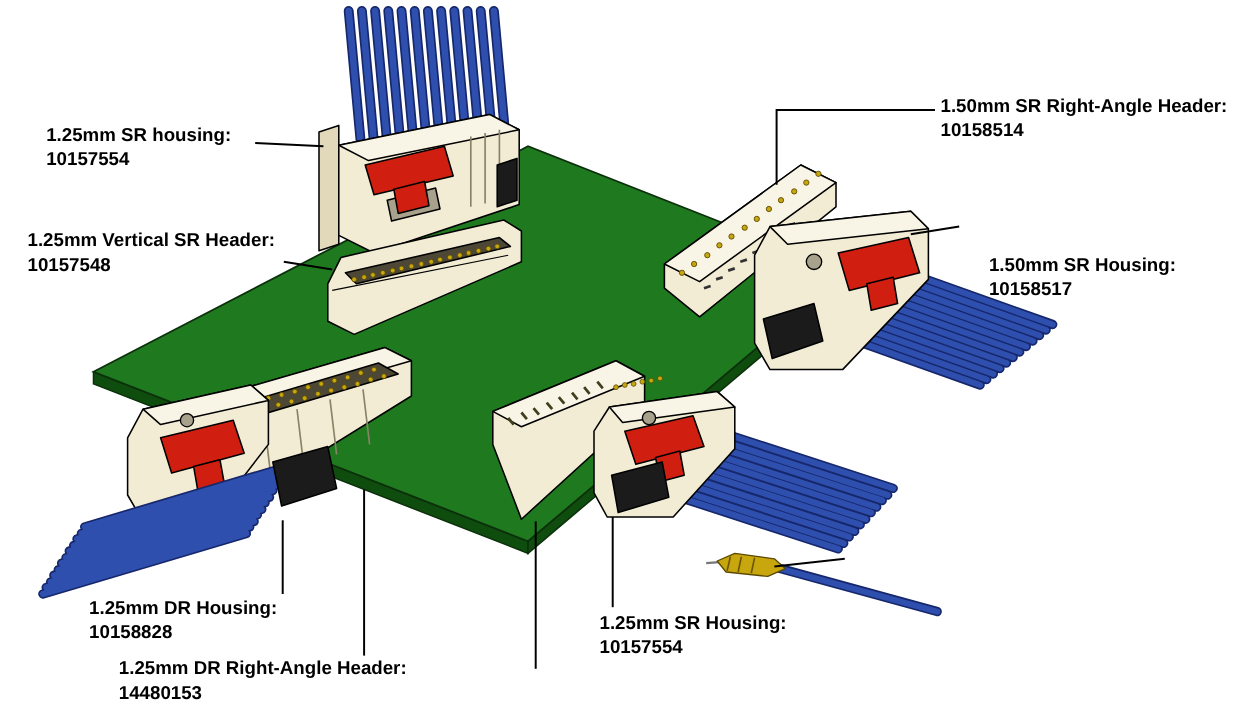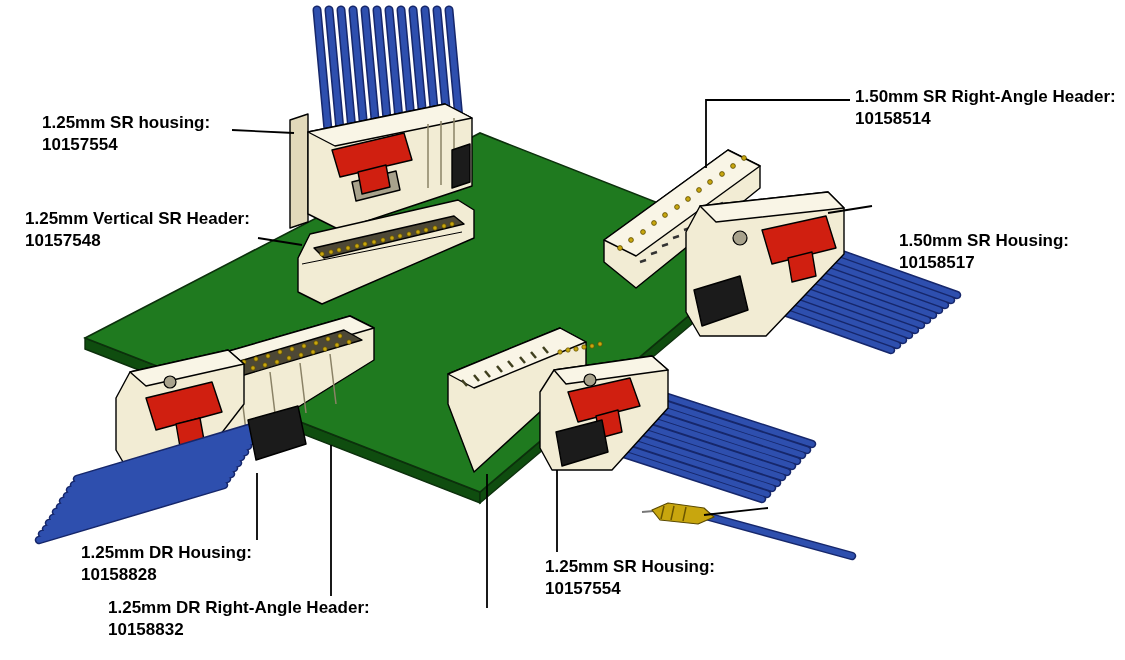--- a/index.html
+++ b/index.html
@@ -198,17 +198,17 @@
 10157554</div>
   <div class="callout-label" style="left:25px;  top:208px;">1.25mm Vertical SR Header:
 10157548</div>
   <div class="callout-label" style="left:855px; top:86px;">1.50mm SR Right-Angle Header:
 10158514</div>
   <div class="callout-label" style="left:899px; top:190px;margin-top:40px;">1.50mm SR Housing:
 10158517</div>
   <div class="callout-label" style="left:45px;  top:542px;margin-left:36px;">1.25mm DR Housing:
 10158828</div>
   <div class="callout-label" style="left:108px; top:597px;">1.25mm DR Right-Angle Header:
-10158832</div>
+14480153</div>
   <div class="callout-label" style="left:545px; top:556px;">1.25mm SR Housing:
 10157554</div>
 
 </div>
 
 </body></html>

